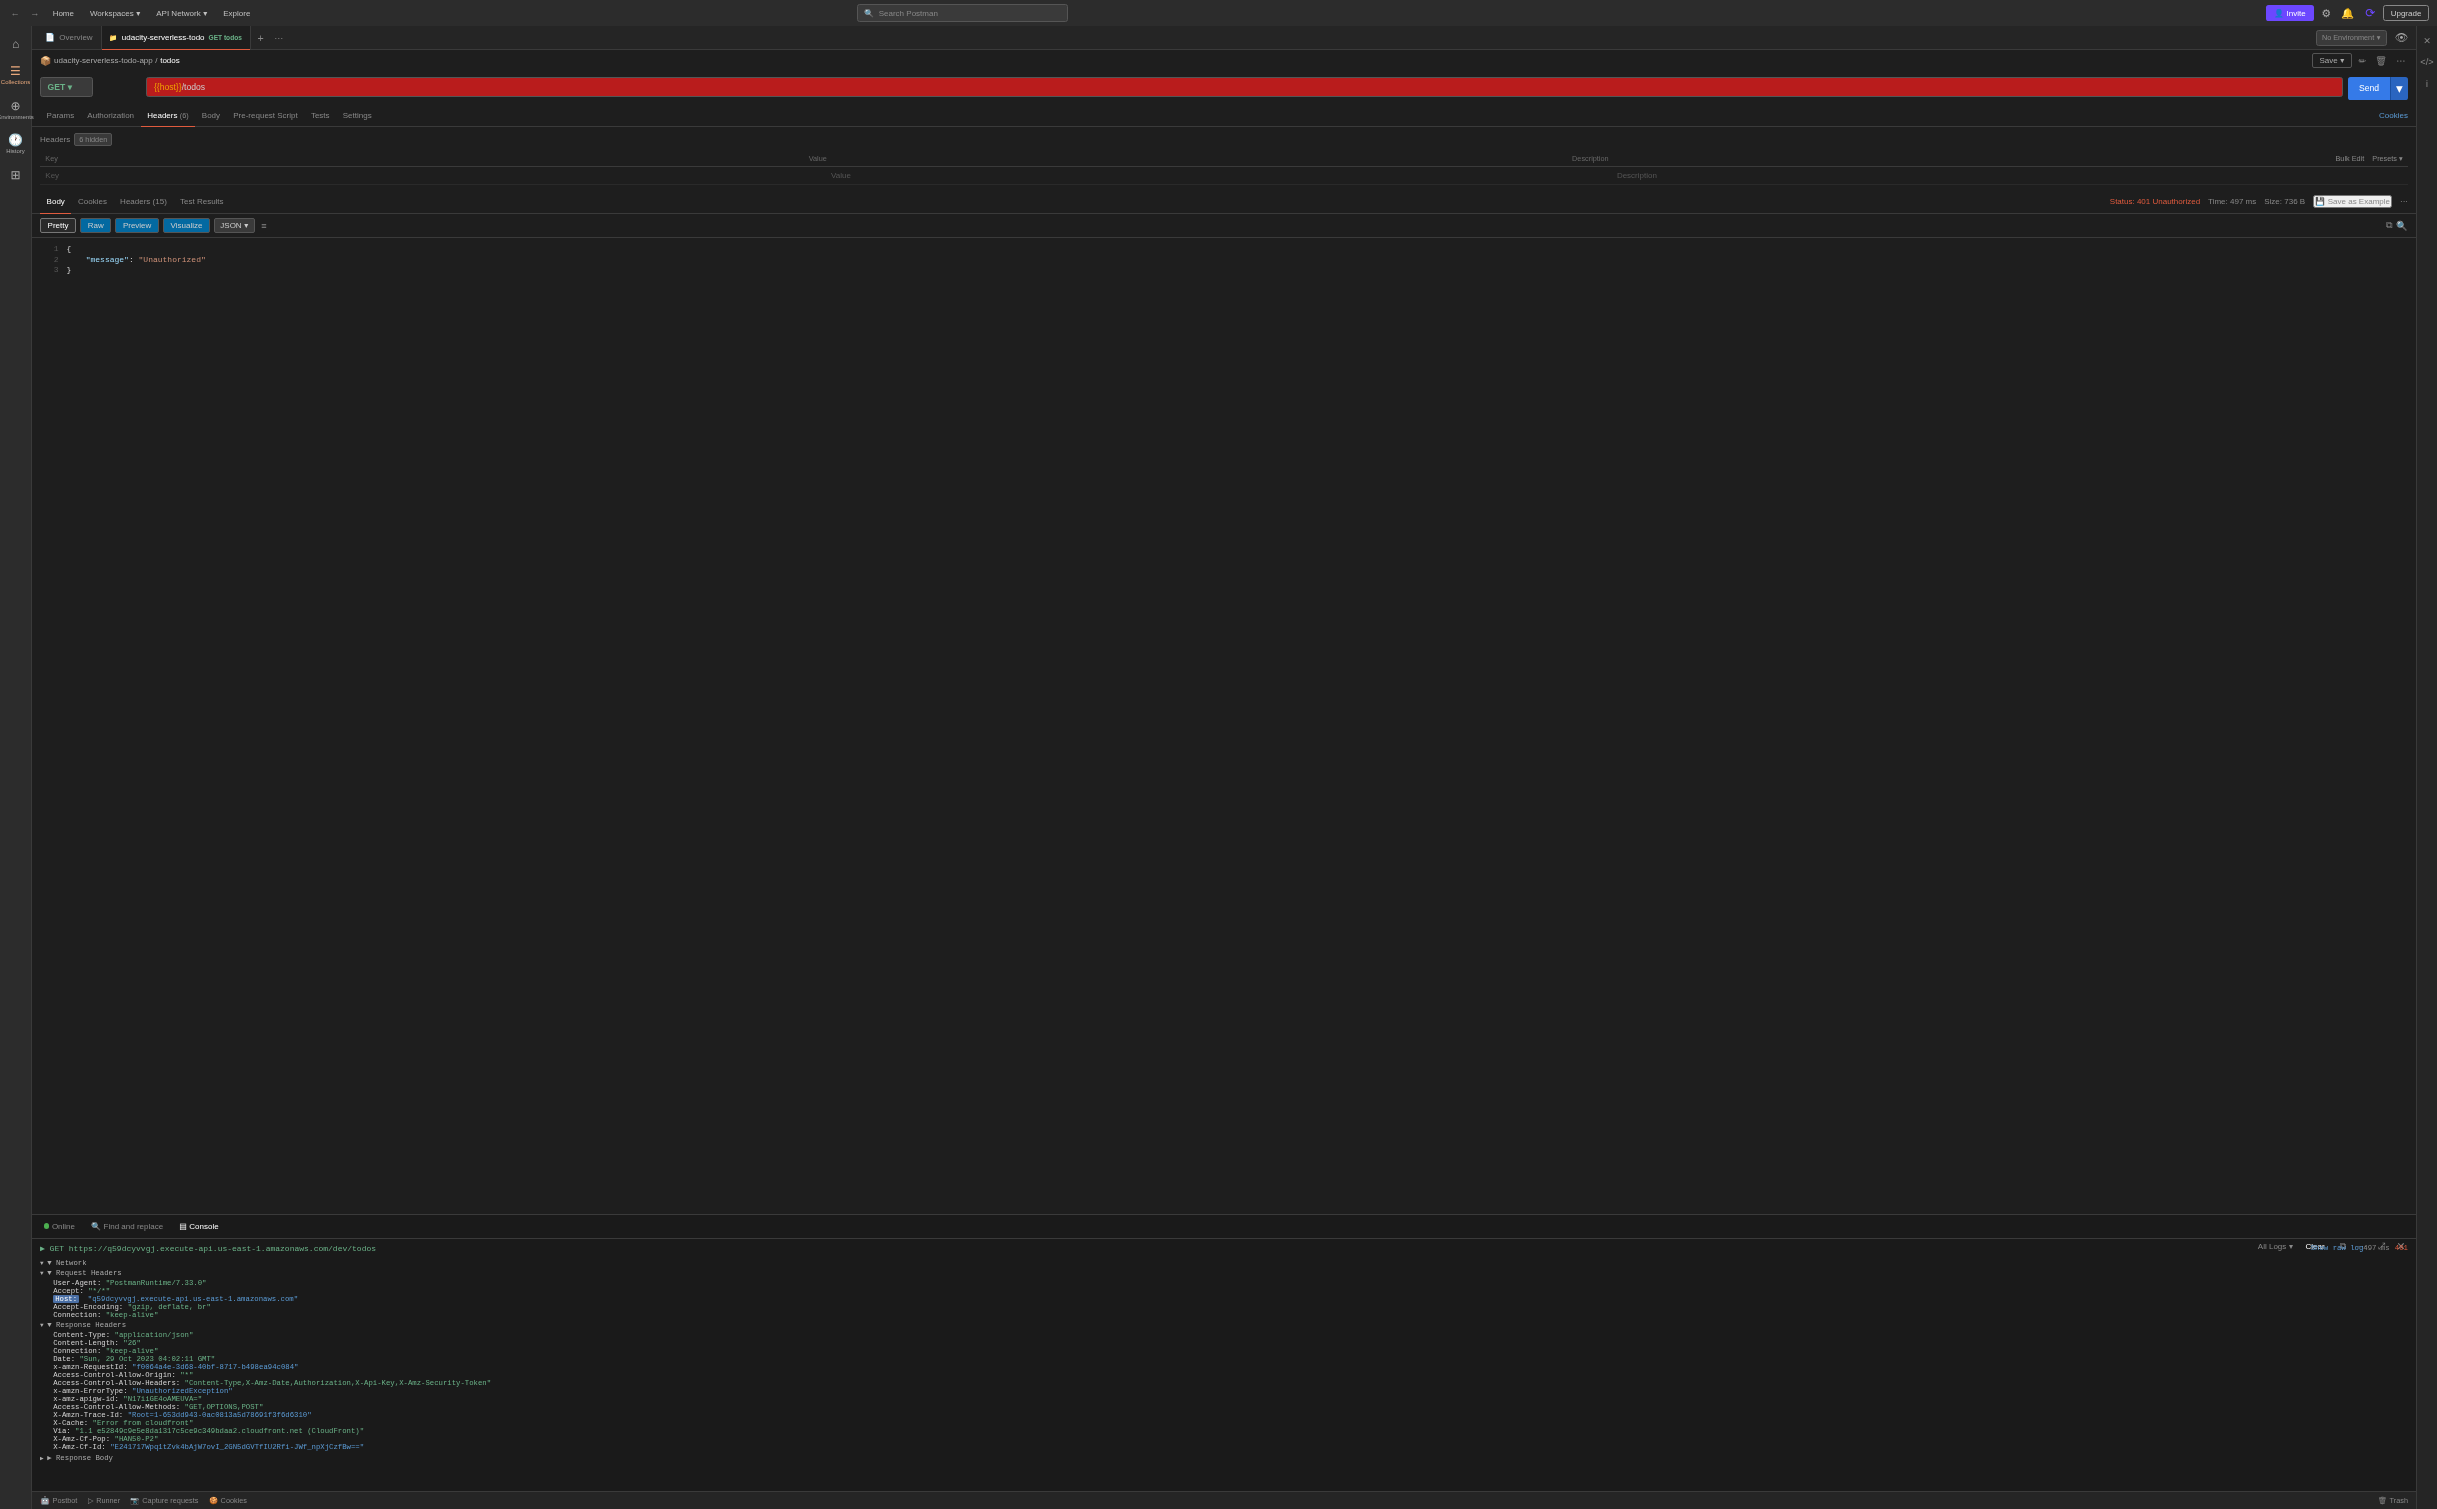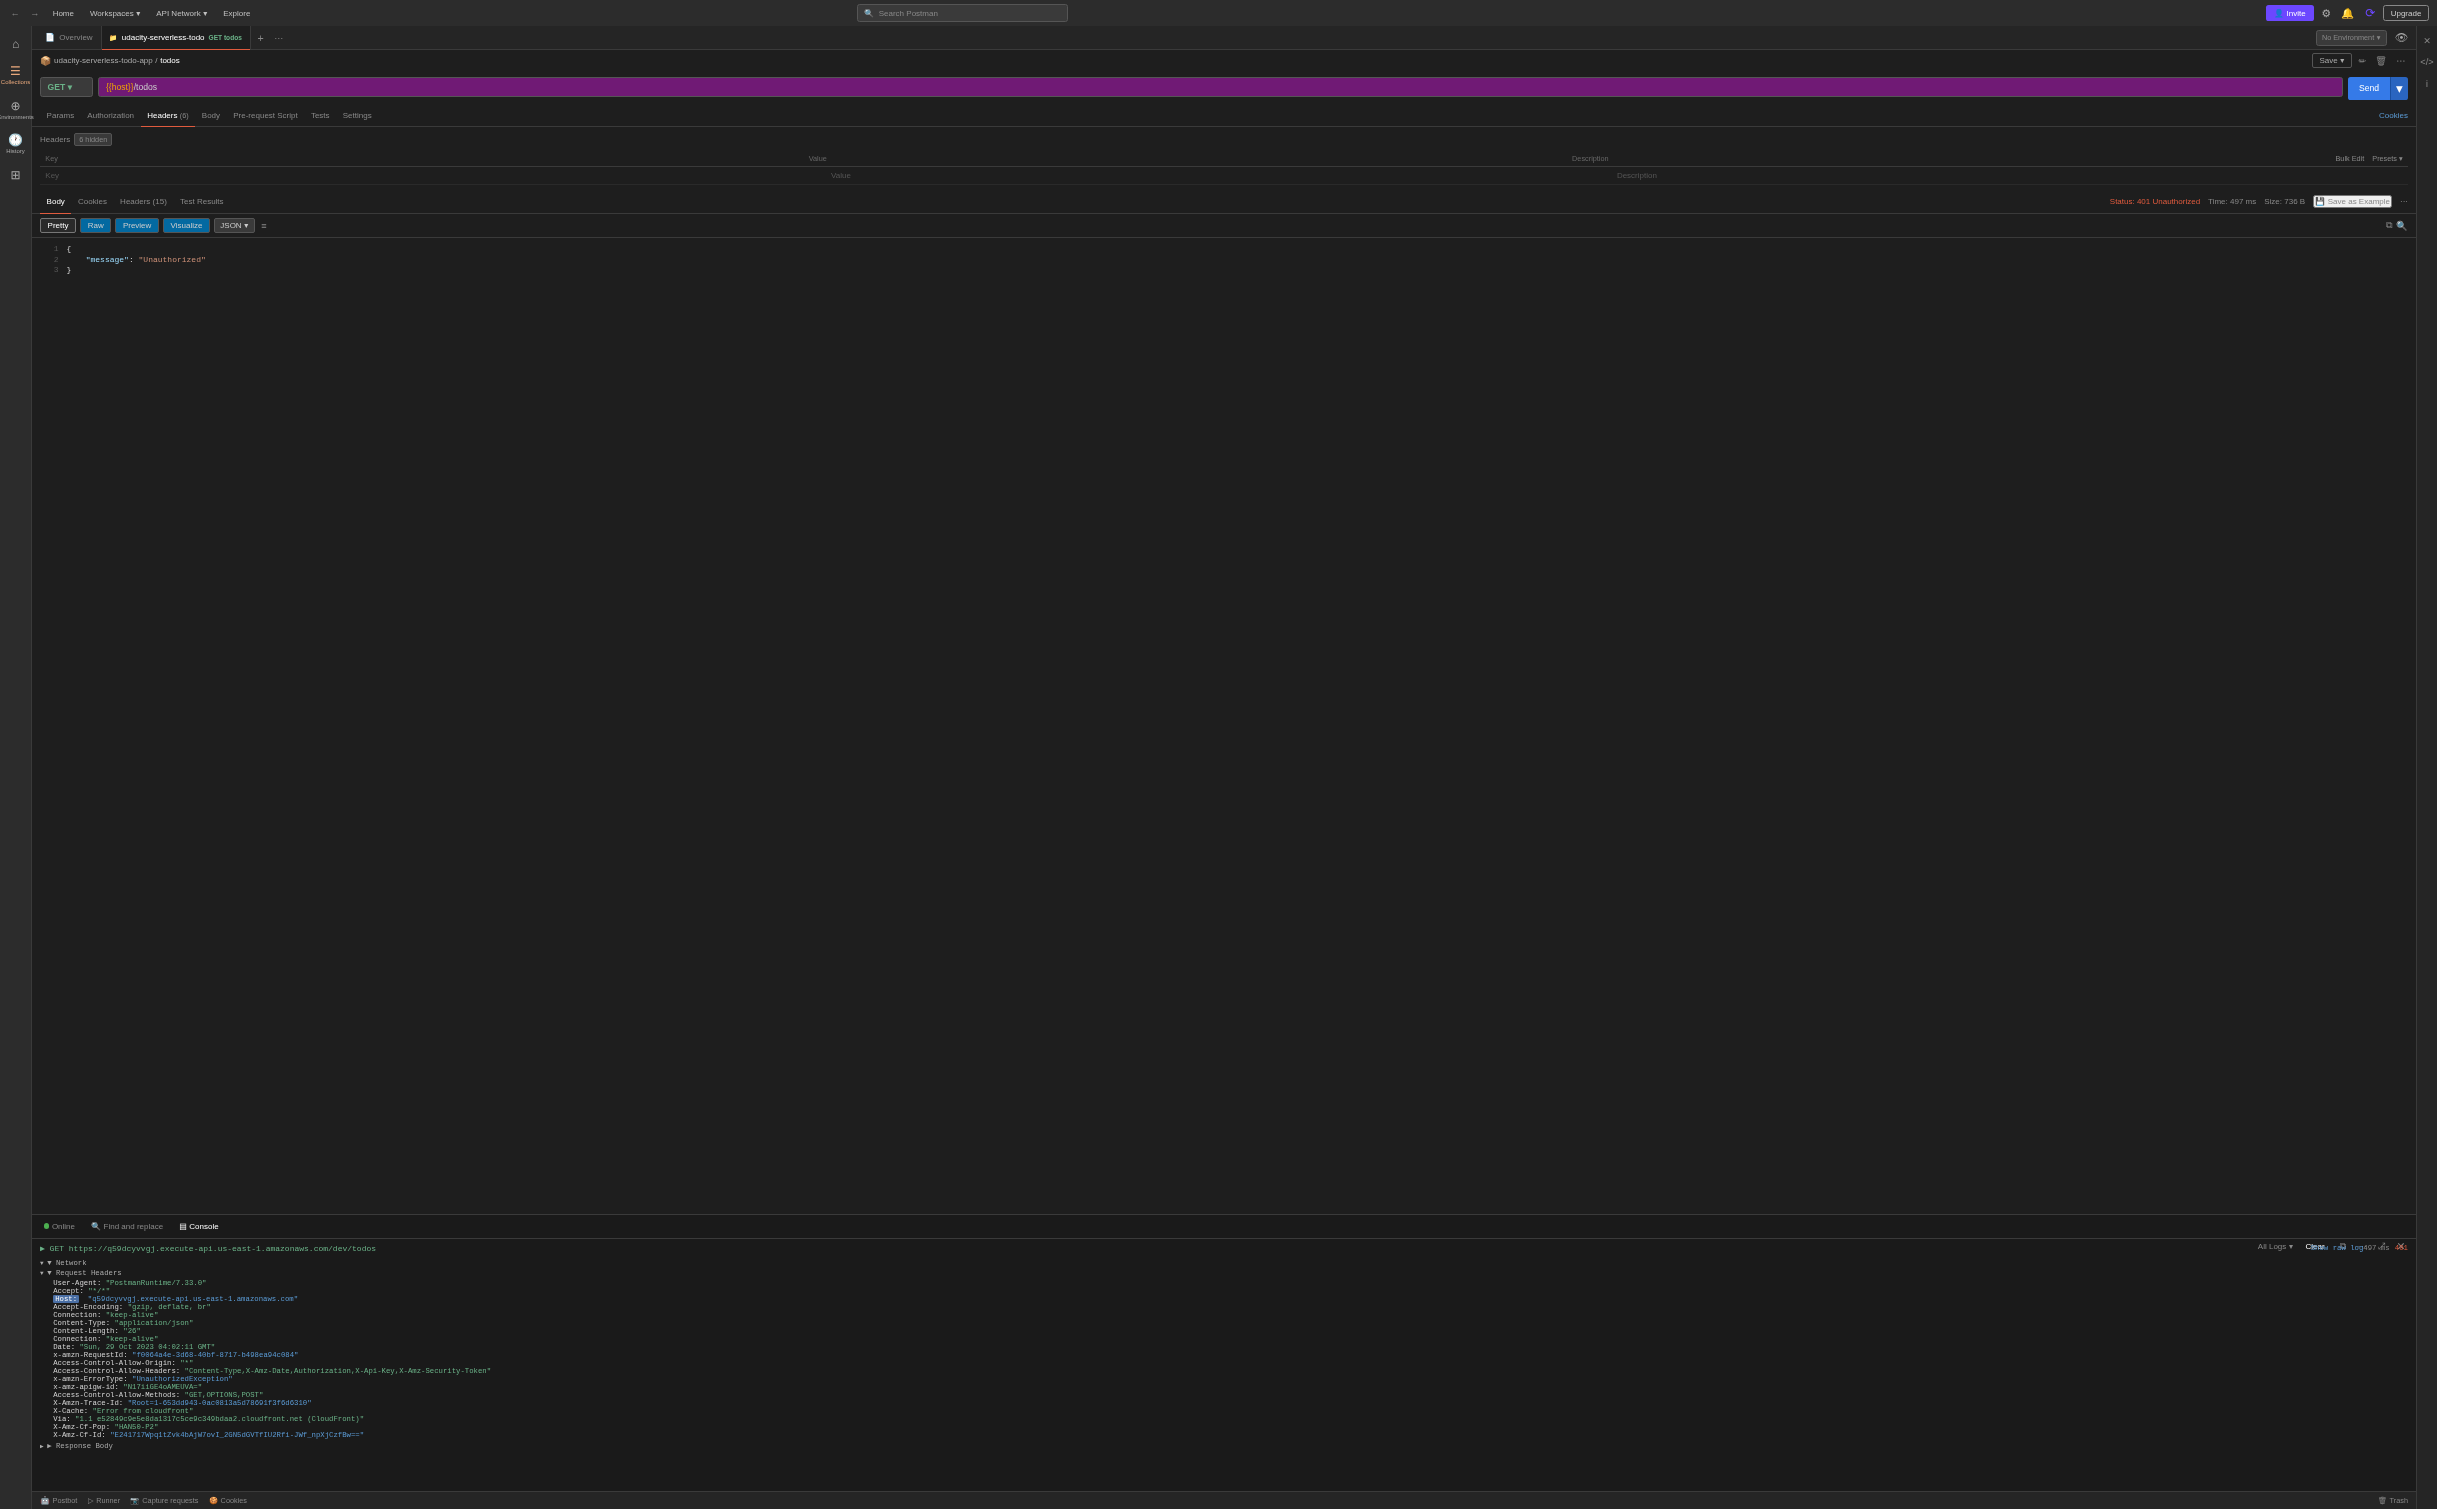--- a/index.html
+++ b/index.html
@@ -41,21 +41,21 @@
     .breadcrumb-bar { display: flex; align-items: center; padding: 4px 8px; font-size: 8px; color: #888; gap: 2.6px; height: 21px; }
     .breadcrumb-bar span { color: #aaa; }
     .breadcrumb-bar .current { color: #fff; font-weight: 500; }
     .breadcrumb-actions { margin-left: auto; display: flex; align-items: center; gap: 4px; }
     .save-btn { background: none; border: 0.7px solid #555; color: #ccc; padding: 2px 6.6px; border-radius: 2px; cursor: pointer; font-size: 8px; display: flex; align-items: center; gap: 2.6px; }
     .icon-btn { background: none; border: none; color: #888; cursor: pointer; padding: 2.6px; font-size: 9.2px; }
 
     
     .url-bar { display: flex; align-items: flex-start; padding: 5.3px 8px; gap: 5.3px; }
     .method-selector { background: #3a3a3a; border: 0.7px solid #555; color: #6ab187; padding: 4px 6.6px; border-radius: 2.6px; cursor: pointer; font-size: 8.6px; font-weight: bold; display: flex; align-items: center; gap: 2.6px; min-width: 53px; }
-    .url-input-display { flex: 1; background: #701a75; border: 0.7px solid #555; color: #ccc; padding: 4px 6.6px; border-radius: 2.6px; font-size: 8.6px; display: flex; align-items: center; }
+    .url-input-display { flex: 1; background: #b91c1c; border: 0.7px solid #555; color: #ccc; padding: 4px 6.6px; border-radius: 2.6px; font-size: 8.6px; display: flex; align-items: center; margin-left: 48px; }
     .send-btn-group { display: flex; border-radius: 2.6px; overflow: hidden; }
     .send-btn { background: #357ae8; color: white; border: none; padding: 4px 10.6px; cursor: pointer; font-size: 8.6px; font-weight: 500; }
     .send-arrow { background: #2a65c0; color: white; border: none; padding: 4px 5.3px; cursor: pointer; border-left: 0.7px solid #1a4fa0; }
 
     
     .req-tabs { display: flex; align-items: center; padding: 0 8px; border-bottom: 0.7px solid #3a3a3a; height: 22.5px; }
     .req-tab { padding: 0 6.6px; height: 22.5px; display: flex; align-items: center; cursor: pointer; color: #888; font-size: 8px; border-bottom: 1.3px solid transparent; }
     .req-tab.active { color: #fff; border-bottom-color: #e05b3e; }
     .req-tab .count { color: #888; font-size: 7.3px; }
     .cookies-link { margin-left: auto; color: #5b9bd5; font-size: 8px; cursor: pointer; }
@@ -397,20 +397,21 @@
             <span class="log-val-blue">&nbsp;"q59dcyvvgj.execute-api.us-east-1.amazonaws.com"</span>
           </div>
           <div class="log-key">
             Accept-Encoding: <span class="log-val">"gzip, deflate, br"</span>
           </div>
           <div class="log-key">
             Connection: <span class="log-val">"keep-alive"</span>
           </div>
         </div>
 
+        <div class="log-section expanded">▼ Response Headers</div>
 
         <div>
           <div class="log-key">Content-Type: <span class="log-val">"application/json"</span></div>
           <div class="log-key">Content-Length: <span class="log-val">"26"</span></div>
           <div class="log-key">Connection: <span class="log-val">"keep-alive"</span></div>
           <div class="log-key">Date: <span class="log-val">"Sun, 29 Oct 2023 04:02:11 GMT"</span></div>
           <div class="log-key">x-amzn-RequestId: <span class="log-val-blue">"f0064a4e-3d68-40bf-8717-b498ea94c084"</span></div>
           <div class="log-key">Access-Control-Allow-Origin: <span class="log-val">"*"</span></div>
           <div class="log-key">Access-Control-Allow-Headers: <span class="log-val">"Content-Type,X-Amz-Date,Authorization,X-Api-Key,X-Amz-Security-Token"</span></div>
           <div class="log-key">x-amzn-ErrorType: <span class="log-val-blue">"UnauthorizedException"</span></div>

